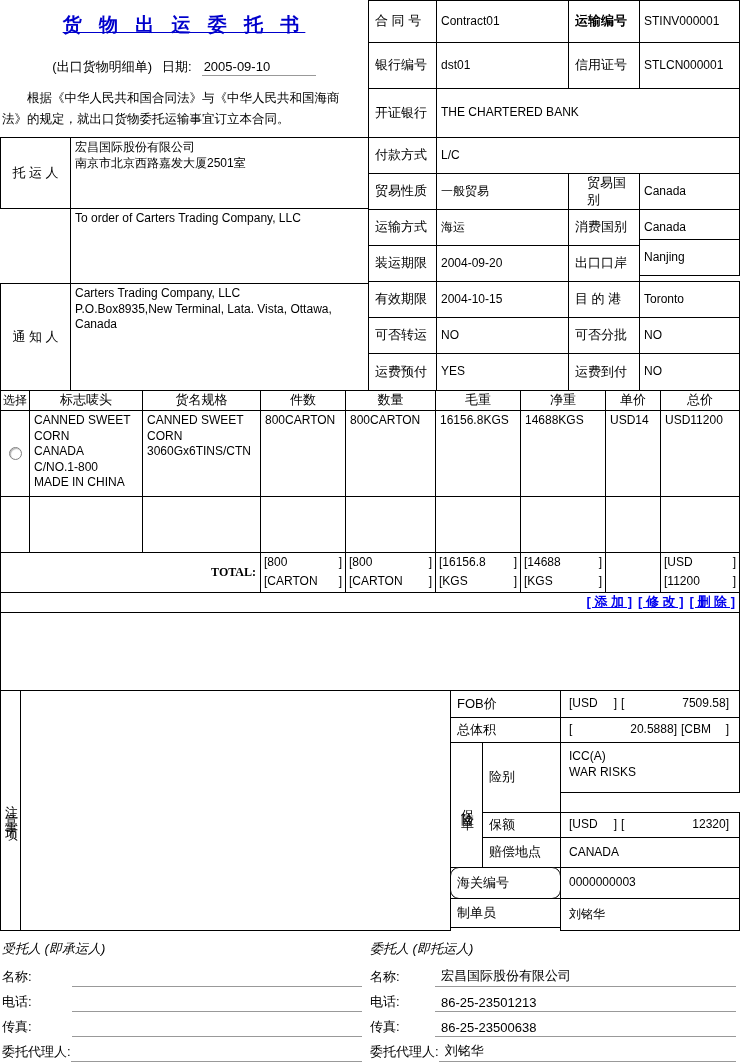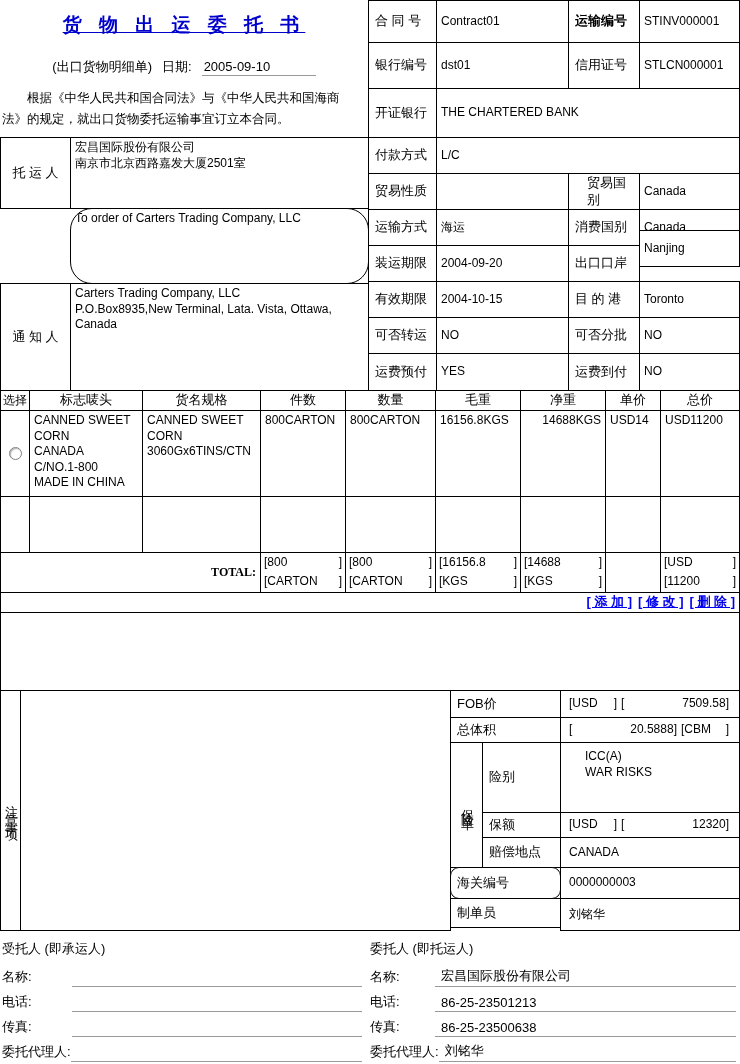--- a/index.html
+++ b/index.html
@@ -27,21 +27,21 @@
   .vlabel span{writing-mode:vertical-rl;text-orientation:upright;letter-spacing:4px;font-size:13px;}
   .links{display:flex;align-items:center;justify-content:flex-end;gap:6px;padding-right:4px;}
   .lnk{color:#0000EE;text-decoration:underline;font-weight:bold;font-size:13px;cursor:pointer;white-space:pre;}
   #title{position:absolute;left:0;top:12px;width:368px;text-align:center;color:#0000CC;
          font-size:19px;font-weight:bold;letter-spacing:6px;text-decoration:underline;}
   #subline{position:absolute;left:0;top:58px;width:368px;display:flex;justify-content:center;
            align-items:flex-end;gap:10px;font-size:13px;}
   .dateval{display:inline-block;min-width:110px;border-bottom:1px solid #999;padding:0 2px 1px 2px;}
   #intro{position:absolute;left:2px;top:88px;width:362px;font-size:12.5px;line-height:1.7;text-indent:2em;}
   .fblock{position:absolute;font-size:13px;}
-  .fhead{height:22px;}
+  .fhead{height:22px;font-style:italic;}
   .f-row{display:flex;align-items:flex-end;height:25px;}
   .f-label{white-space:nowrap;padding-bottom:1px;}
   .f-line{flex:1;border-bottom:1px solid #999;padding:0 4px 1px 6px;min-height:15px;
           display:flex;align-items:flex-end;font-size:13px;}
 </style>
 </head>
 <body>
 
 <div id="form">
 
@@ -60,41 +60,42 @@
   <div class="cell lbl" style="left:368px;top:42px;width:69px;height:47px;">银行编号</div>
   <div class="cell val" style="left:436px;top:42px;width:133px;height:47px;">dst01</div>
   <div class="cell lbl" style="left:568px;top:42px;width:72px;height:47px;">信用证号</div>
   <div class="cell val" style="left:639px;top:42px;width:101px;height:47px;">STLCN000001</div>
   <div class="cell lbl" style="left:368px;top:88px;width:69px;height:50px;">开证银行</div>
   <div class="cell val" style="left:436px;top:88px;width:304px;height:50px;">THE CHARTERED BANK</div>
 
   <div class="cell lblc" style="left:0;top:137px;width:71px;height:72px;">托 运 人</div>
   <div class="cell pre" style="left:70px;top:137px;width:299px;height:72px;">宏昌国际股份有限公司
 南京市北京西路嘉发大厦2501室</div>
-  <div class="cell pre" style="left:70px;top:208px;width:299px;height:76px;border-radius:22px;">To order of Carters Trading Company, LLC</div>
+  <div class="cell pre" style="left:70px;top:208px;width:299px;height:76px;">To order of Carters Trading Company, LLC</div>
   <div class="cell lblc" style="left:0;top:283px;width:71px;height:108px;">通 知 人</div>
   <div class="cell pre" style="left:70px;top:283px;width:299px;height:108px;">Carters Trading Company, LLC
 P.O.Box8935,New Terminal, Lata. Vista, Ottawa, Canada</div>
 
   <div class="cell lbl" style="left:368px;top:137px;width:69px;height:37px;">付款方式</div>
   <div class="cell val" style="left:436px;top:137px;width:304px;height:37px;">L/C</div>
 
   <div class="cell lbl" style="left:368px;top:173px;width:69px;height:37px;">贸易性质</div>
+  <div class="cell val" style="left:436px;top:173px;width:133px;height:37px;">一般贸易</div>
   <div class="cell lbl" style="left:568px;top:173px;width:72px;height:37px;padding-left:18px;">贸易国别</div>
   <div class="cell val" style="left:639px;top:173px;width:101px;height:37px;">Canada</div>
 
   <div class="cell lbl" style="left:368px;top:209px;width:69px;height:37px;">运输方式</div>
   <div class="cell val" style="left:436px;top:209px;width:133px;height:37px;">海运</div>
   <div class="cell lbl" style="left:568px;top:209px;width:72px;height:37px;">消费国别</div>
   <div class="cell val" style="left:639px;top:209px;width:101px;height:37px;">Canada</div>
 
   <div class="cell lbl" style="left:368px;top:245px;width:69px;height:37px;">装运期限</div>
   <div class="cell val" style="left:436px;top:245px;width:133px;height:37px;">2004-09-20</div>
   <div class="cell lbl" style="left:568px;top:245px;width:72px;height:37px;">出口口岸</div>
-  <div class="cell val" style="left:639px;top:230px;width:101px;height:37px;">Nanjing</div>
+  <div class="cell val" style="left:639px;top:239px;width:101px;height:37px;">Nanjing</div>
 
   <div class="cell lbl" style="left:368px;top:281px;width:69px;height:37px;">有效期限</div>
   <div class="cell val" style="left:436px;top:281px;width:133px;height:37px;">2004-10-15</div>
   <div class="cell lbl" style="left:568px;top:281px;width:72px;height:37px;">目 的 港</div>
   <div class="cell val" style="left:639px;top:281px;width:101px;height:37px;">Toronto</div>
 
   <div class="cell lbl" style="left:368px;top:317px;width:69px;height:37px;">可否转运</div>
   <div class="cell val" style="left:436px;top:317px;width:133px;height:37px;">NO</div>
   <div class="cell lbl" style="left:568px;top:317px;width:72px;height:37px;">可否分批</div>
   <div class="cell val" style="left:639px;top:317px;width:101px;height:37px;">NO</div>
@@ -119,21 +120,21 @@
   </div>
   <div class="cell pre" style="left:29px;top:410px;width:114px;height:87px;">CANNED SWEET CORN
 CANADA
 C/NO.1-800
 MADE IN CHINA</div>
   <div class="cell pre" style="left:142px;top:410px;width:119px;height:87px;">CANNED SWEET CORN
 3060Gx6TINS/CTN</div>
   <div class="cell" style="left:260px;top:410px;width:86px;height:87px;">800CARTON</div>
   <div class="cell" style="left:345px;top:410px;width:91px;height:87px;">800CARTON</div>
   <div class="cell" style="left:435px;top:410px;width:86px;height:87px;">16156.8KGS</div>
-  <div class="cell" style="left:520px;top:410px;width:86px;height:87px;text-align:right;">14688KGS</div>
+  <div class="cell" style="left:520px;top:410px;width:86px;height:87px;">14688KGS</div>
   <div class="cell" style="left:605px;top:410px;width:56px;height:87px;">USD14</div>
   <div class="cell" style="left:660px;top:410px;width:80px;height:87px;">USD11200</div>
 
   <div class="cell" style="left:0;top:496px;width:30px;height:57px;"></div>
   <div class="cell" style="left:29px;top:496px;width:114px;height:57px;"></div>
   <div class="cell" style="left:142px;top:496px;width:119px;height:57px;"></div>
   <div class="cell" style="left:260px;top:496px;width:86px;height:57px;"></div>
   <div class="cell" style="left:345px;top:496px;width:91px;height:57px;"></div>
   <div class="cell" style="left:435px;top:496px;width:86px;height:57px;"></div>
   <div class="cell" style="left:520px;top:496px;width:86px;height:57px;"></div>
@@ -185,21 +186,21 @@
   <div class="cell lbl" style="left:450px;top:717px;width:111px;height:26px;">总体积</div>
   <div class="cell val" style="left:560px;top:717px;width:180px;height:26px;gap:4px;padding-left:8px;">
     <span class="bf r" style="width:108px;"><span>20.5888</span></span>
     <span class="bf" style="width:48px;"><span>CBM</span></span>
   </div>
 
   <div class="cell vlabel" style="left:450px;top:742px;width:33px;height:126px;">
     <span>保险单</span>
   </div>
   <div class="cell lbl" style="left:482px;top:742px;width:79px;height:71px;">险别</div>
-  <div class="cell pre" style="left:560px;top:742px;width:180px;height:71px;padding:6px 4px 2px 24px;">ICC(A)
+  <div class="cell pre" style="left:560px;top:742px;width:180px;height:51px;padding:6px 4px 2px 8px;">ICC(A)
 WAR RISKS</div>
 
   <div class="cell lbl" style="left:482px;top:812px;width:79px;height:26px;">保额</div>
   <div class="cell val" style="left:560px;top:812px;width:180px;height:26px;gap:4px;padding-left:8px;">
     <span class="bf" style="width:48px;"><span>USD</span></span>
     <span class="bf r" style="width:108px;"><span>12320</span></span>
   </div>
 
   <div class="cell lbl" style="left:482px;top:837px;width:79px;height:31px;">赔偿地点</div>
   <div class="cell val" style="left:560px;top:837px;width:180px;height:31px;padding-left:8px;">CANADA</div>

